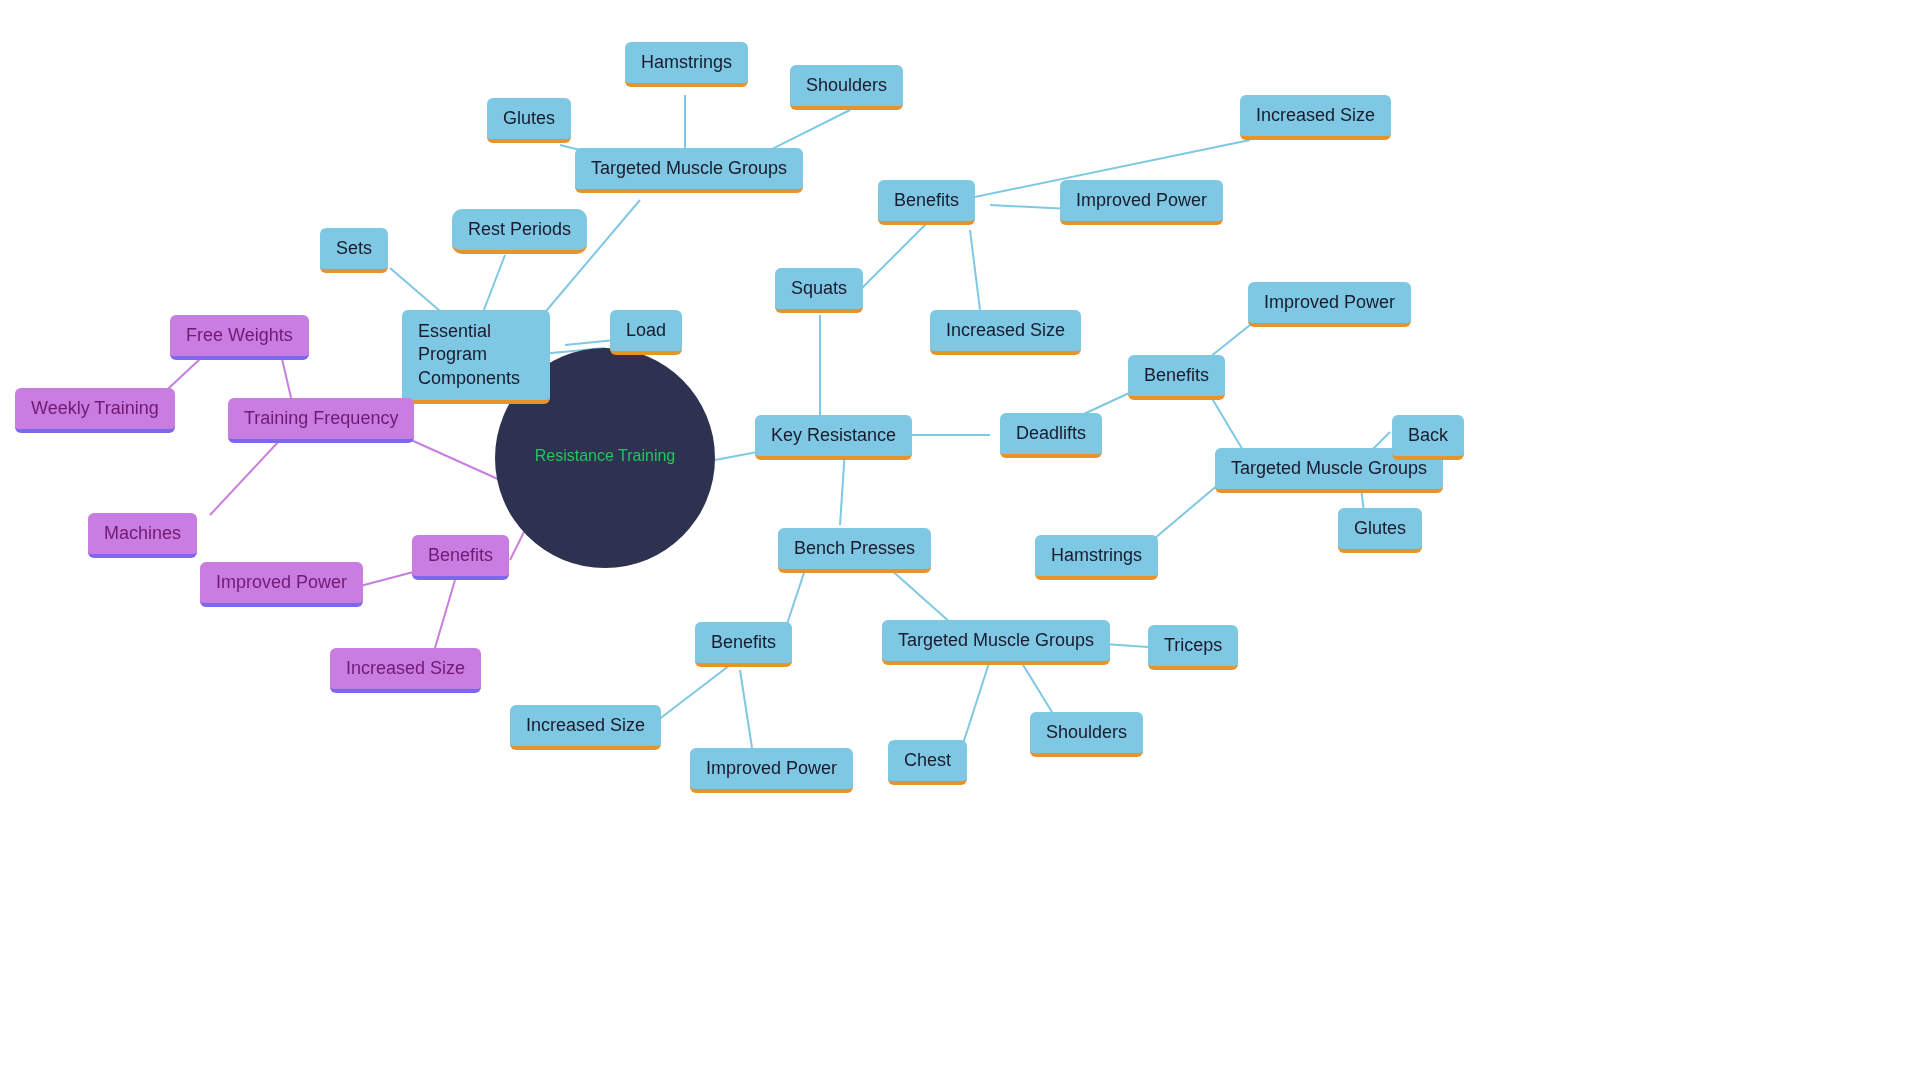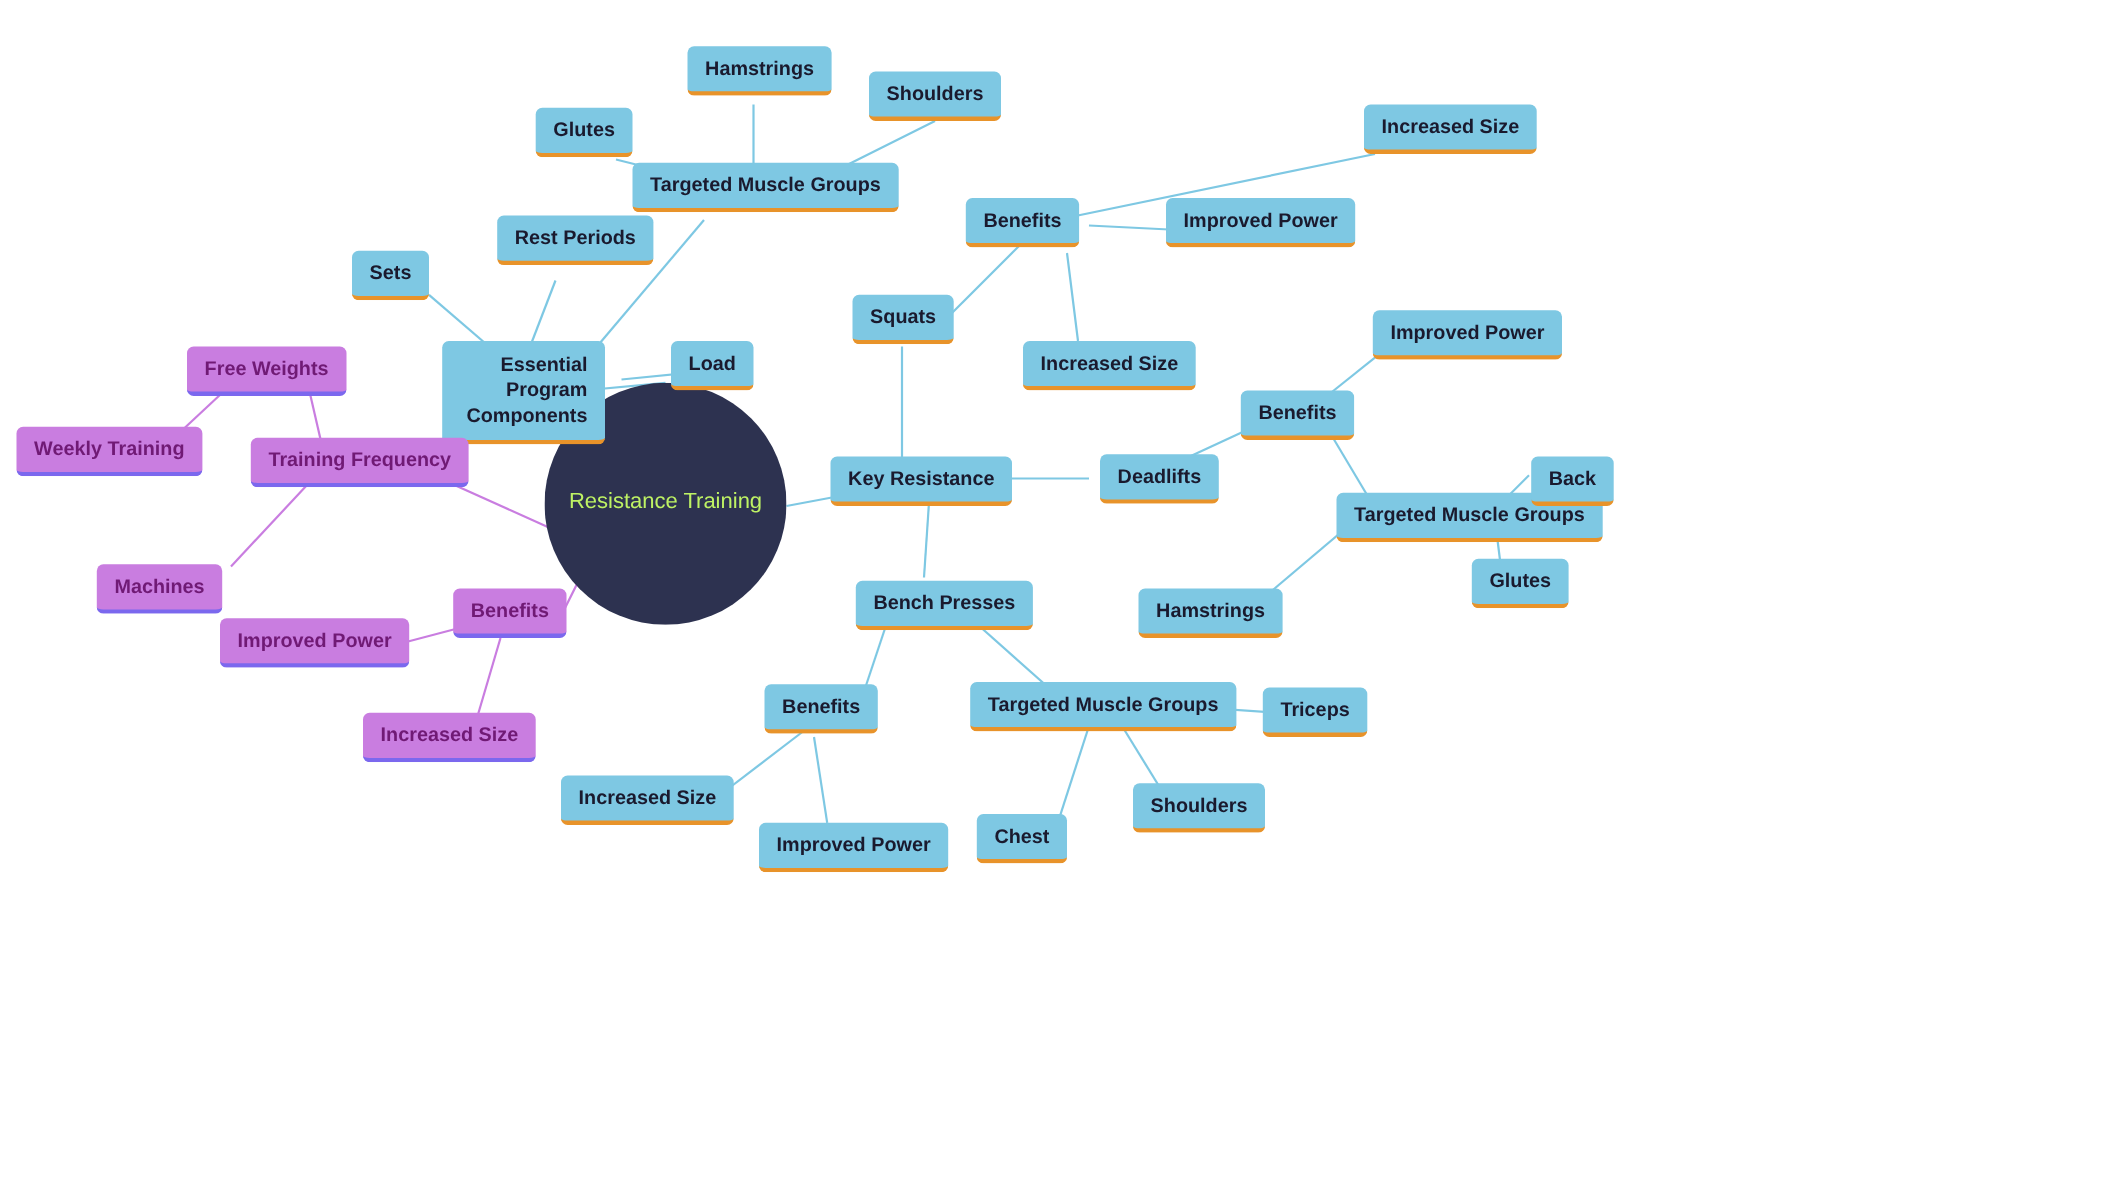--- a/index.html
+++ b/index.html
@@ -9,36 +9,36 @@
       background: #ffffff;
       font-family: 'Segoe UI', Arial, sans-serif;
       overflow: hidden;
       position: relative;
     }
     .node {
       position: absolute;
       border-radius: 6px;
       padding: 10px 16px;
       font-size: 18px;
-      font-weight: 700;
-      text-align: right;
+      font-weight: 400;
+      text-align: left;
       white-space: nowrap;
       cursor: pointer;
       border-bottom: 4px solid transparent;
     }
     .node-center {
       position: absolute;
       border-radius: 50%;
       background: #2d3250;
-      color: #bef264;
+      color: #22c55e;
       display: flex;
       align-items: center;
       justify-content: center;
       text-align: center;
-      font-size: 20px;
+      font-size: 16px;
       font-weight: 500;
       cursor: pointer;
     }
     .node-blue {
       background: #7ec8e3;
       color: #1a1a2e;
       border-bottom-color: #e8932a;
     }
     .node-purple {
       background: #c97de0;
@@ -144,21 +144,21 @@
 </div>
 
 <div class="node node-blue" style="left:575px;top:148px;">Targeted Muscle Groups</div>
 <div class="node node-blue" style="left:625px;top:42px;">Hamstrings</div>
 <div class="node node-blue" style="left:487px;top:98px;">Glutes</div>
 <div class="node node-blue" style="left:790px;top:65px;">Shoulders</div>
 <div class="node node-blue" style="left:1240px;top:95px;">Increased Size</div>
 
 <div class="node node-blue" style="left:402px;top:310px;white-space:normal;width:148px;line-height:1.3;">Essential Program Components</div>
 <div class="node node-blue" style="left:320px;top:228px;">Sets</div>
-<div class="node node-blue" style="left:452px;top:196px;">Rest Periods</div>
+<div class="node node-blue" style="left:452px;top:209px;border-radius:10px;">Rest Periods</div>
 <div class="node node-blue" style="left:610px;top:310px;">Load</div>
 
 <div class="node node-blue" style="left:775px;top:268px;">Squats</div>
 <div class="node node-blue" style="left:755px;top:415px;">Key Resistance</div>
 <div class="node node-blue" style="left:958px;top:413px;margin-left:42px;">Deadlifts</div>
 <div class="node node-blue" style="left:778px;top:528px;">Bench Presses</div>
 
 <div class="node node-blue" style="left:878px;top:180px;">Benefits</div>
 <div class="node node-blue" style="left:930px;top:310px;">Increased Size</div>
 <div class="node node-blue" style="left:1060px;top:180px;">Improved Power</div>

